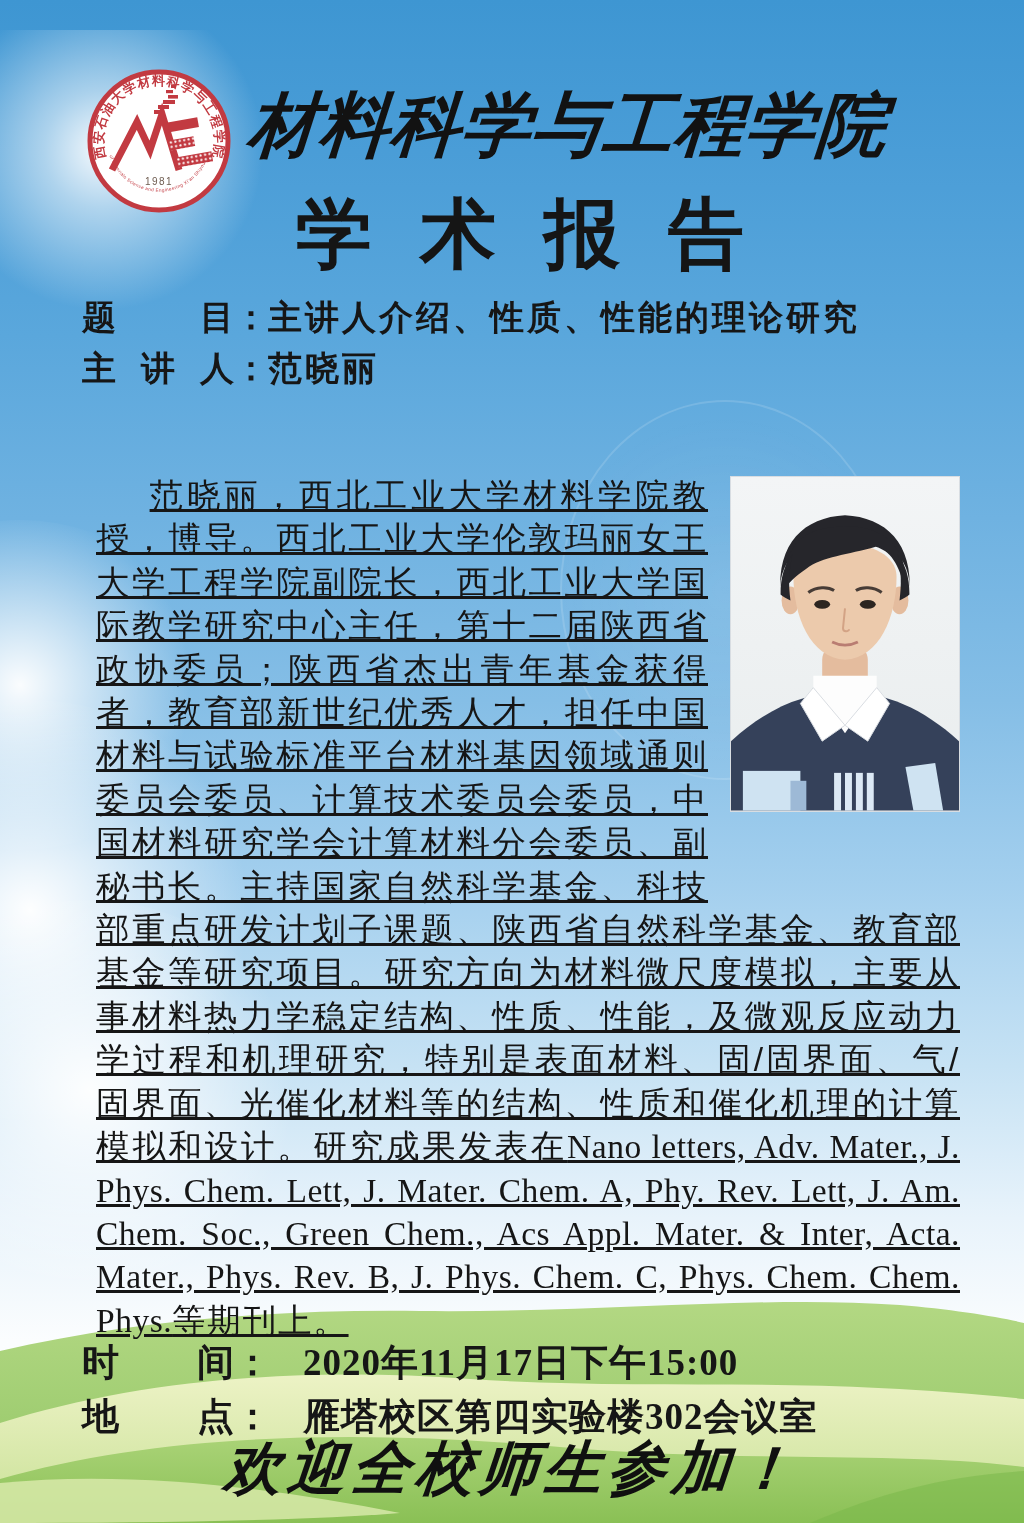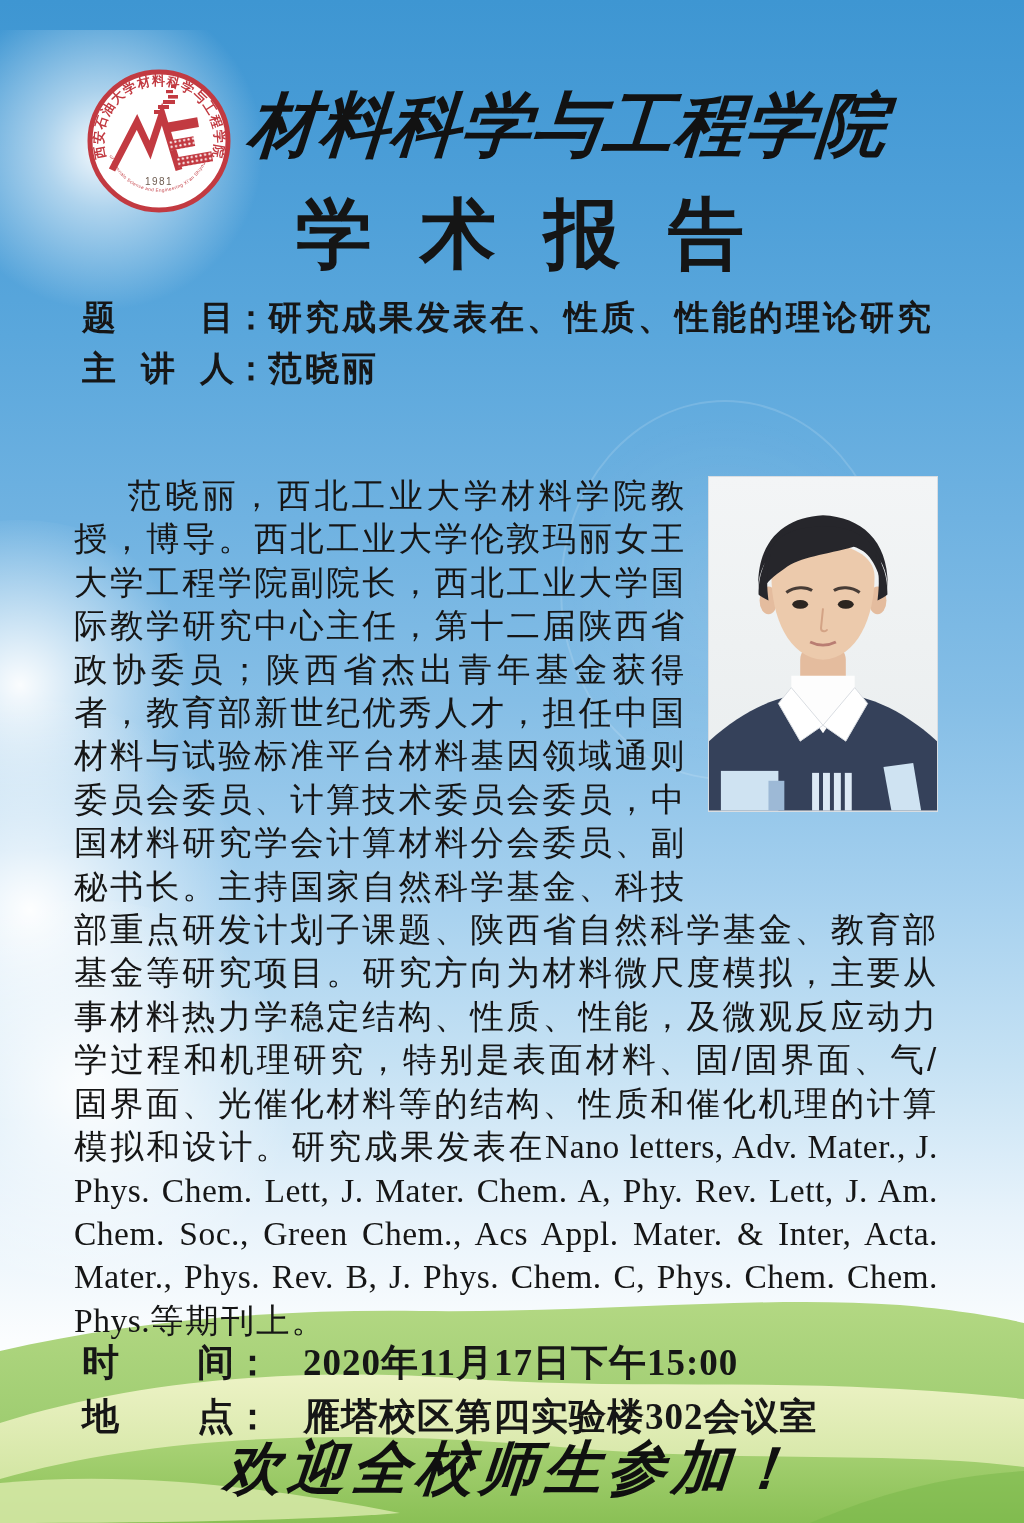--- a/index.html
+++ b/index.html
@@ -43,23 +43,23 @@
   .field-row { position:absolute; left:82px; font-size:34px; font-weight:700;
     color:#161616; white-space:nowrap; }
   .row-topic { top:295px; }
   .row-speaker { top:346px; }
   .label-spread { display:inline-flex; width:152px; justify-content:space-between; }
   .field-value { letter-spacing:3px; }
 
   
   .intro-head { position:absolute; left:82px; top:430px; font-size:36px;
     font-weight:700; letter-spacing:3px; color:#161616; }
-  .intro-para { position:absolute; left:74px; top:474px; width:864px;
+  .intro-para { position:absolute; left:96px; top:474px; width:864px;
     font-size:33.5px; line-height:43.4px; letter-spacing:1.8px;
-    text-align:justify; color:#161616; text-indent:1.6em; font-weight:500; }
+    text-align:justify; color:#161616; text-indent:1.6em; font-weight:500;text-decoration:underline; }
   .photo-float { float:right; width:238px; height:402px; margin:2px 0 0 14px; }
   .photo-svg { width:230px; height:336px; display:block; margin-left:8px;
     border:1px solid #d8dde2; background:#f2f4f5; }
   .journal { font-family:"Liberation Serif", serif; letter-spacing:.5px; font-weight:500; }
 
   
   .org-row { position:absolute; left:82px; top:1238px; font-size:37px; font-weight:700;
     white-space:nowrap; color:#141414; }
   .org-row2 { position:absolute; left:255px; top:1290px; font-size:37px; font-weight:700;
     letter-spacing:2px; color:#141414; }
@@ -138,21 +138,21 @@
     </svg>
   </div>
 
   <div class="college-title">材料科学与工程学院</div>
   <div class="report-title">学术报告</div>
 
   <div class="field-row row-topic">
     <span class="label-spread">
         <span>题</span>
         <span>目</span>
-      </span><span>：</span><span class="field-value">研究成果发表在、性质、性能的理论研究</span>
+      </span><span>：</span><span class="field-value">主讲人介绍、性质、性能的理论研究</span>
   </div>
   <div class="field-row row-speaker">
     <span class="label-spread">
         <span>主</span>
         <span>讲</span>
         <span>人</span>
       </span><span>：</span><span class="field-value">范晓丽</span>
   </div>
 
 

